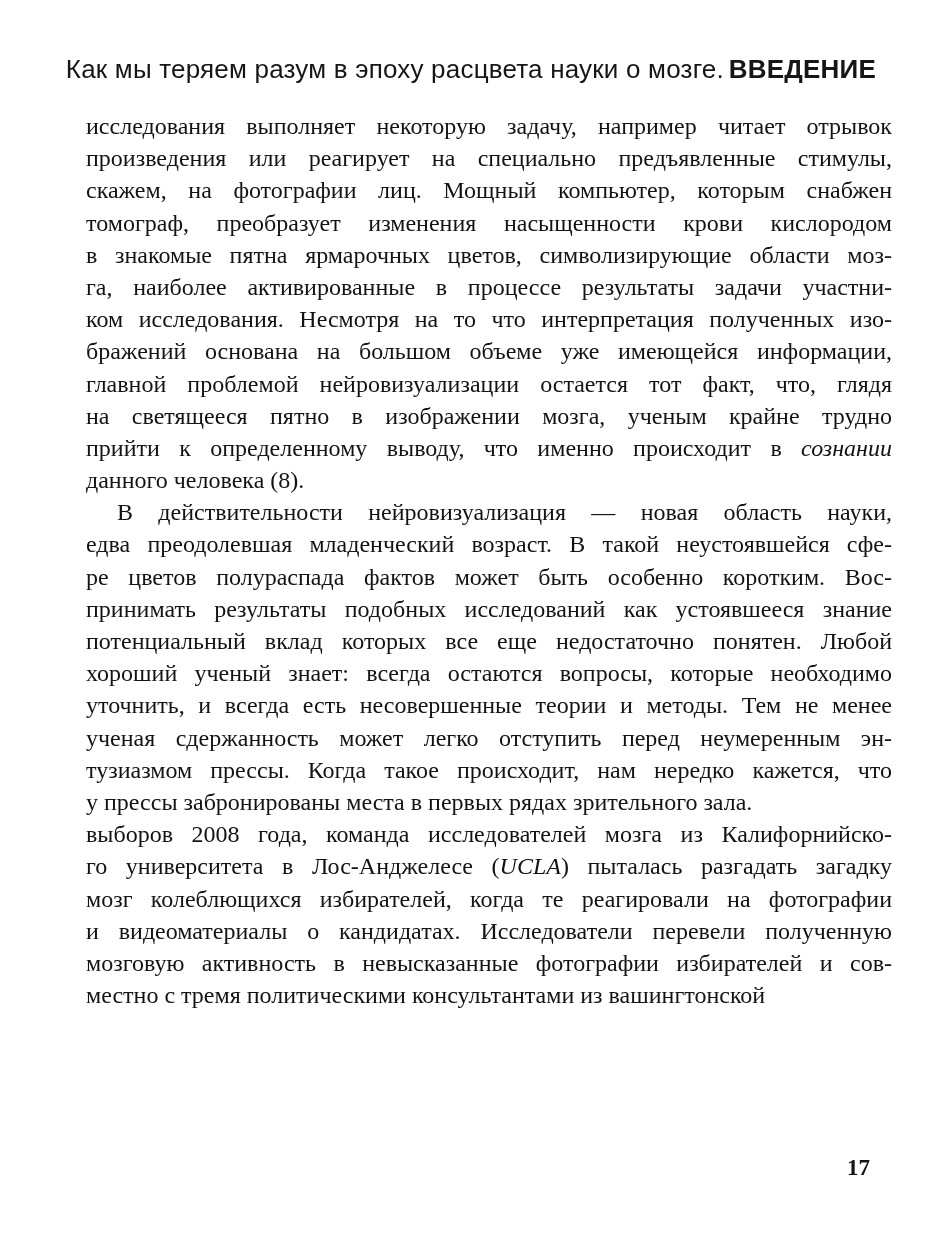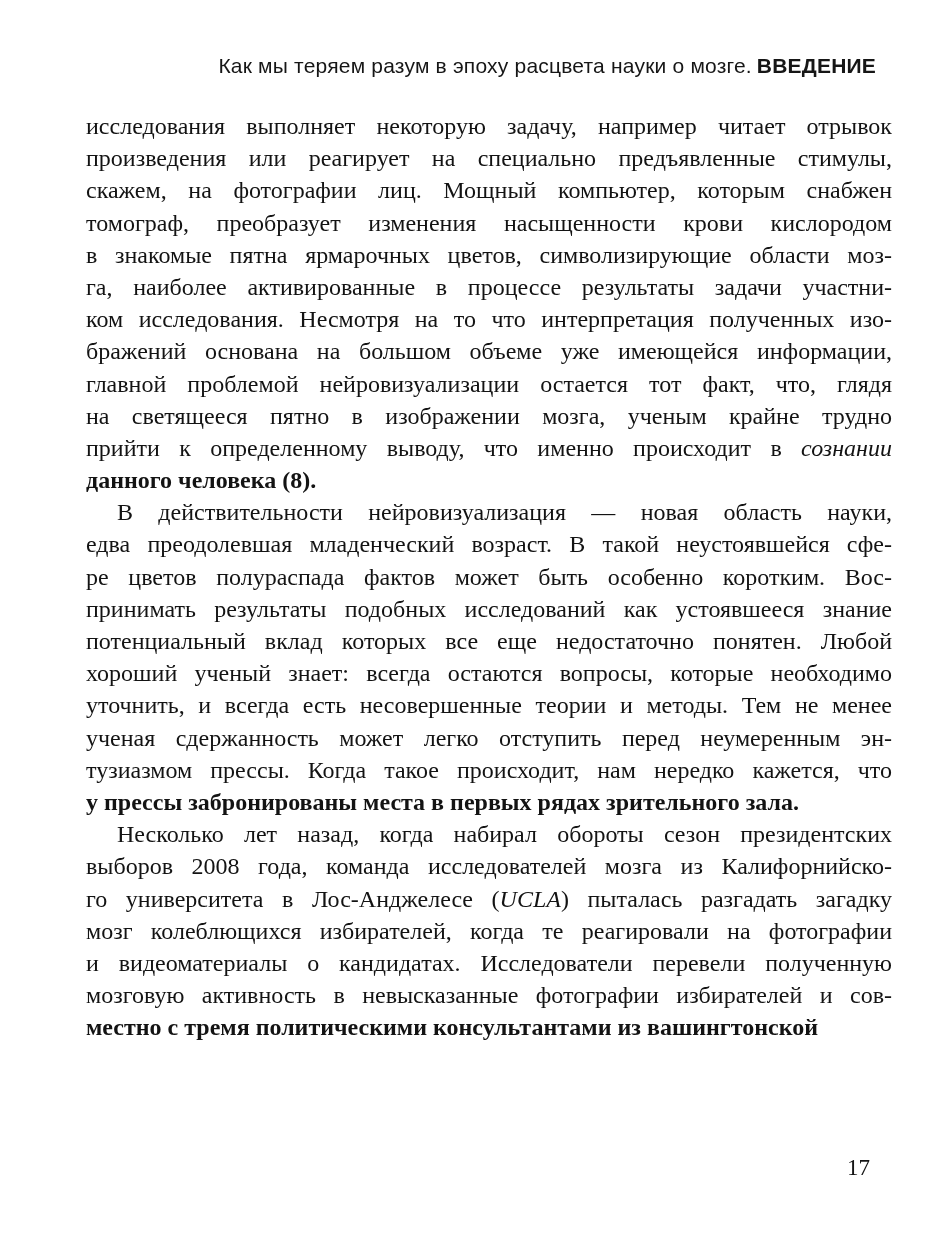--- a/index.html
+++ b/index.html
@@ -15,21 +15,21 @@
     overflow: hidden;
     color: #141414;
   }
   .running-header {
     position: absolute;
     top: 54px;
     left: 0;
     right: 72px;
     text-align: right;
     font-family: "Liberation Sans", sans-serif;
-    font-size: 21px;
+    font-size: 26px;
     letter-spacing: 0.2px;
     color: #161616;
     white-space: nowrap;
     margin-left: 21px;
   }
   .running-header .hdr-bold {
     font-weight: 700;
     margin-left: 5px;
   }
   .text-block {
@@ -45,34 +45,33 @@
     height: 32.2px;
     line-height: 32.2px;
     text-align: justify;
     text-align-last: justify;
     white-space: normal;
     overflow: hidden;
   }
   .line.last {
     text-align: right;
     text-align-last: left;
-    font-weight: bold;
   }
   .line.indent {
     padding-left: 31px;
   }
   .line i {
     font-style: italic;
   }
   .page-number {
     position: absolute;
     top: 1155px;
     right: 78px;
     font-family: "Liberation Serif", serif;
-    font-weight: 400;
+    font-weight: 700;
     font-size: 23px;
     color: #141414;
   }
 </style>
 </head>
 <body>
 
 <div class="page">
 
   <div class="running-header">
@@ -95,21 +94,20 @@
       <div class="line indent">В действительности нейровизуализация — новая область науки,</div>
       <div class="line">едва преодолевшая младенческий возраст. В такой неустоявшейся сфе-</div>
       <div class="line">ре цветов полураспада фактов может быть особенно коротким. Вос-</div>
       <div class="line">принимать результаты подобных исследований как устоявшееся знание</div>
       <div class="line">потенциальный вклад которых все еще недостаточно понятен. Любой</div>
       <div class="line">хороший ученый знает: всегда остаются вопросы, которые необходимо</div>
       <div class="line">уточнить, и всегда есть несовершенные теории и методы. Тем не менее</div>
       <div class="line">ученая сдержанность может легко отступить перед неумеренным эн-</div>
       <div class="line">тузиазмом прессы. Когда такое происходит, нам нередко кажется, что</div>
       <div class="line last">у прессы забронированы места в первых рядах зрительного зала.</div>
-      <div class="line indent">Несколько лет назад, когда набирал обороты сезон президентских</div>
       <div class="line">выборов 2008 года, команда исследователей мозга из Калифорнийско-</div>
       <div class="line">го университета в Лос-Анджелесе (<i>UCLA</i>) пыталась разгадать загадку</div>
       <div class="line">мозг колеблющихся избирателей, когда те реагировали на фотографии</div>
       <div class="line">и видеоматериалы о кандидатах. Исследователи перевели полученную</div>
       <div class="line">мозговую активность в невысказанные фотографии избирателей и сов-</div>
       <div class="line last">местно с тремя политическими консультантами из вашингтонской</div>
     </div>
 
   <div class="page-number">17</div>
 

